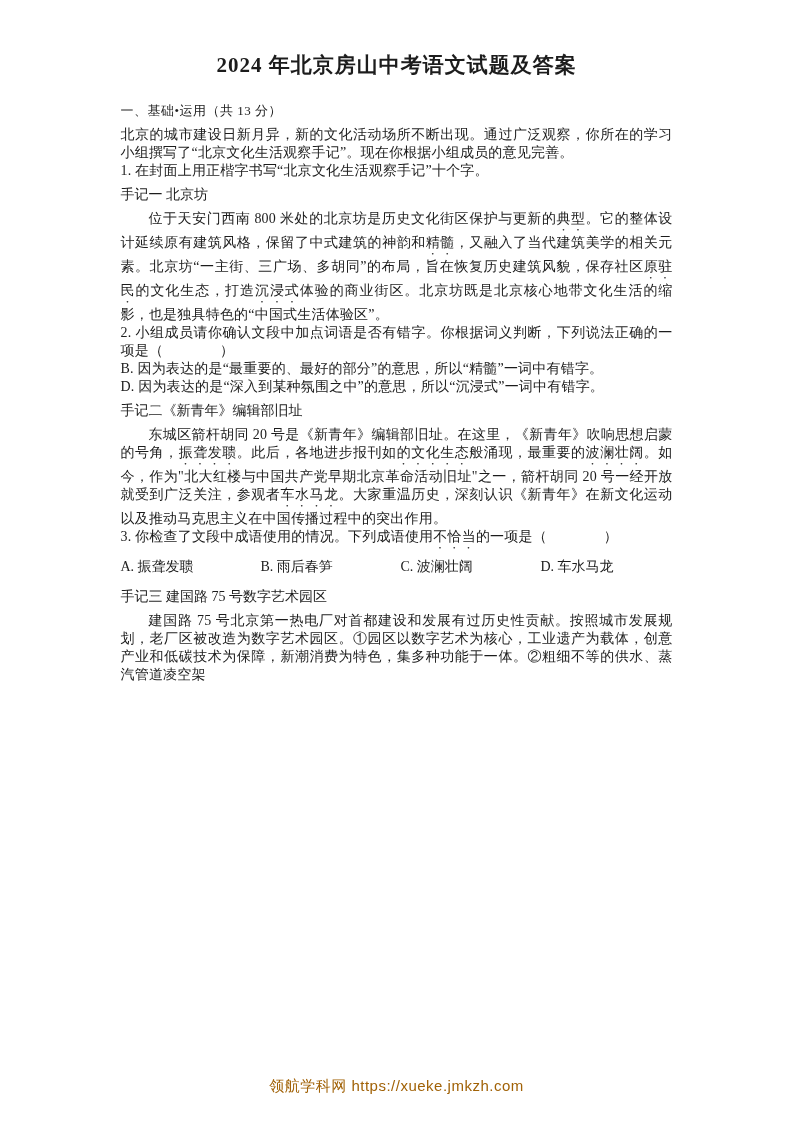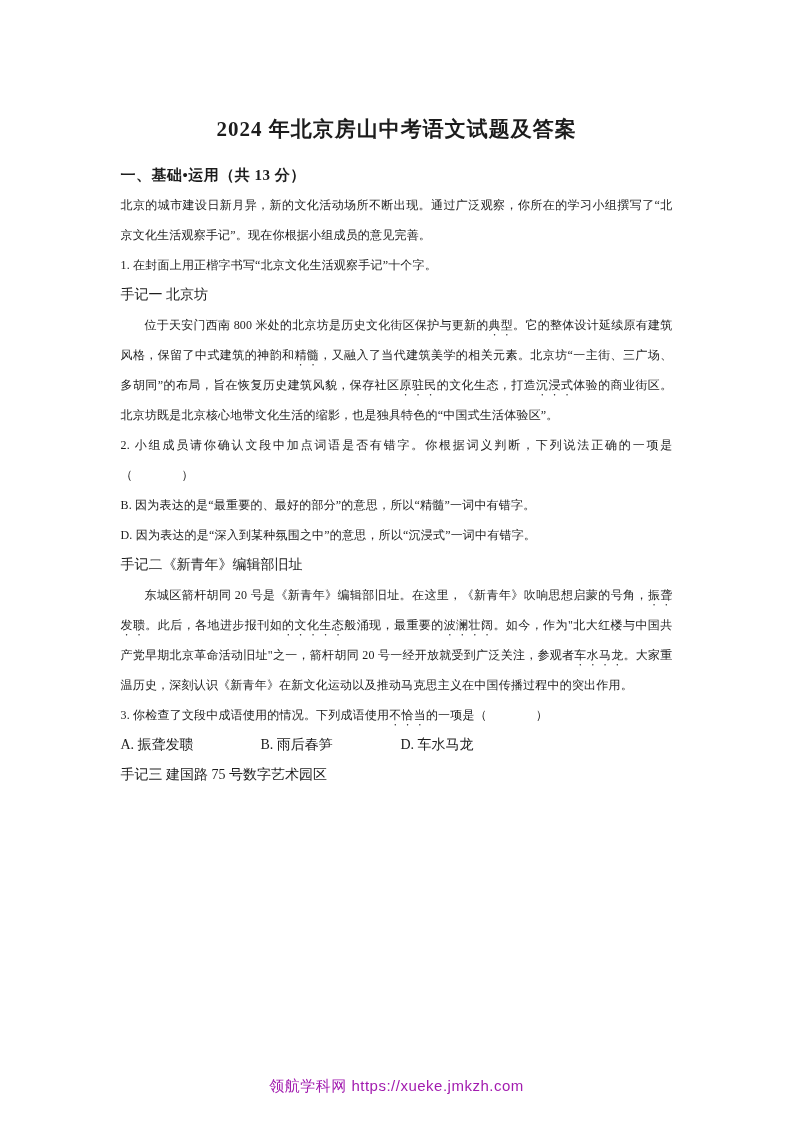--- a/index.html
+++ b/index.html
@@ -16,40 +16,40 @@
     overflow: hidden;
   }
   .page {
     position: absolute;
     inset: 0;
     background: #ffffff;
   }
   .content {
     margin: 0 auto;
     width: 552px;
-    padding-top: 112px;
+    padding-top: 48px;
   }
   .doc-title {
     font-size: 21px;
     font-weight: bold;
     text-align: center;
     line-height: 34px;
     margin: 0 0 14px 0;
     letter-spacing: 1px;
   }
   .section-heading {
-    font-size: 15px;
-    font-weight: bold;
+    font-size: 13px;
+    font-weight: normal;
     line-height: 30px;
     margin: 0;
     letter-spacing: 0.5px;
   }
   .para {
-    font-size: 12px;
-    line-height: 30px;
+    font-size: 14px;
+    line-height: 18px;
     text-align: justify;
     margin: 0;
     letter-spacing: 0.2px;
   }
   .indent {
     text-indent: 2em;
   }
   .center-line {
     font-size: 14px;
     line-height: 30px;
@@ -74,21 +74,21 @@
     margin-top: 12px;
   }
   .watermark {
     position: absolute;
     left: 0;
     right: 0;
     bottom: 26px;
     text-align: center;
     font-family: "Liberation Sans", "DejaVu Sans", sans-serif;
     font-size: 15px;
-    color: #a21caf;
+    color: #a16207;
     letter-spacing: 0.5px;
   }
 </style>
 </head>
 <body>
 
 <div class="page">
   <div class="content">
 
     <h1 class="doc-title">2024 年北京房山中考语文试题及答案</h1>
@@ -110,22 +110,24 @@
 
     <p class="center-line">手记二《新青年》编辑部旧址</p>
 
     <p class="para indent"><span>东城区箭杆胡同 20 号是《新青年》编辑部旧址。在这里，《新青年》吹响思想启蒙的号角，</span><span class="em">振聋发聩</span><span>。此后，各地进步报刊如</span><span class="em">的文化生态</span><span>般涌现，最重要的</span><span class="em">波澜壮阔</span><span>。如今，作为"北大红楼与中国共产党早期北京革命活动旧址"之一，箭杆胡同 20 号一经开放就受到广泛关注，参观者</span><span class="em">车水马龙</span><span>。大家重温历史，深刻认识《新青年》在新文化运动以及推动马克思主义在中国传播过程中的突出作用。</span></p>
 
     <p class="para"><span>3. 你检查了文段中成语使用的情况。下列成语使用</span><span class="em">不恰当</span><span>的一项是（　　　　）</span></p>
 
     <div class="options-row">
       <span class="opt">A. 振聋发聩</span>
       <span class="opt">B. 雨后春笋</span>
+      <span class="opt">C. 波澜壮阔</span>
       <span class="opt">D. 车水马龙</span>
     </div>
 
     <p class="center-line">手记三 建国路 75 号数字艺术园区</p>
 
+    <p class="para indent">建国路 75 号北京第一热电厂对首都建设和发展有过历史性贡献。按照城市发展规划，老厂区被改造为数字艺术园区。①园区以数字艺术为核心，工业遗产为载体，创意产业和低碳技术为保障，新潮消费为特色，集多种功能于一体。②粗细不等的供水、蒸汽管道凌空架</p>
 
   </div>
 
   <div class="watermark">领航学科网 https://xueke.jmkzh.com</div>
 </div>
 
 </body></html>

